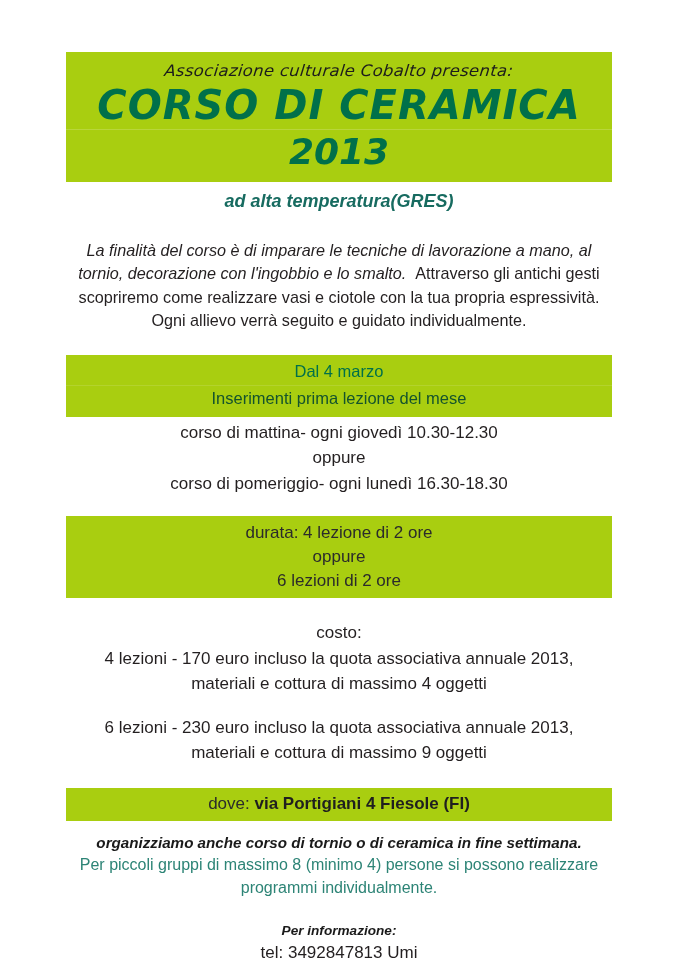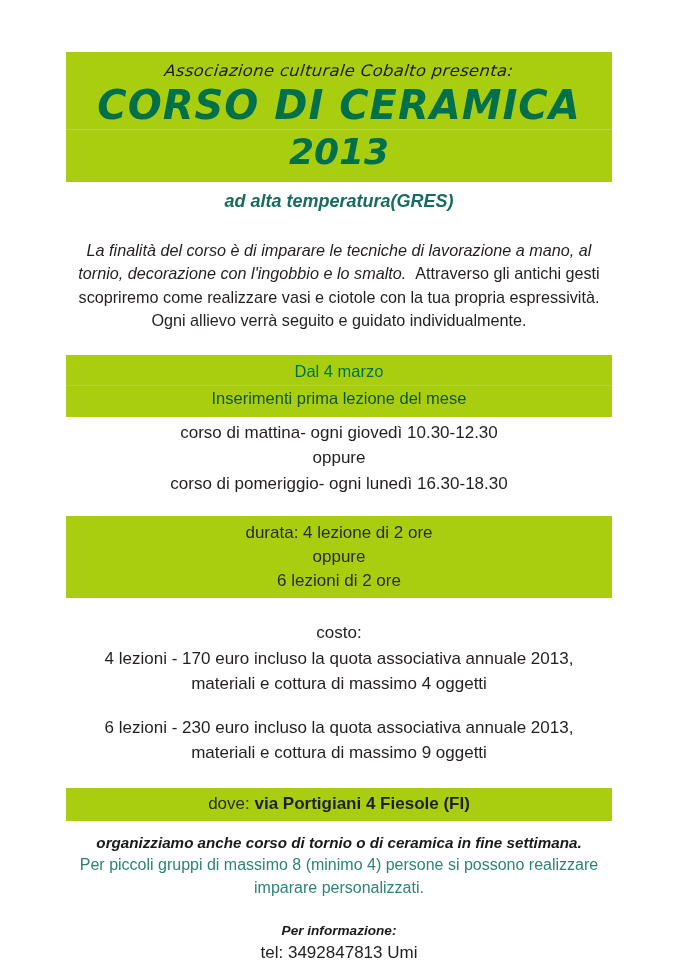--- a/index.html
+++ b/index.html
@@ -236,21 +236,21 @@
 
   <div class="band band-where">
     <span>dove:</span>
     <b>via Portigiani 4 Fiesole (FI)</b>
   </div>
 
   <div class="weekend">organizziamo anche corso di tornio o di ceramica in fine settimana.</div>
 
   <div class="groups">
     <div>Per piccoli gruppi di massimo 8 (minimo 4) persone si possono realizzare</div>
-    <div>imparare personalizzati.</div>
+    <div>programmi individualmente.</div>
   </div>
 
   <div class="info-head">Per informazione:</div>
 
   <div class="contact">
     <div>tel: 3492847813 Umi</div>
 
   </div>
 
 </div>

